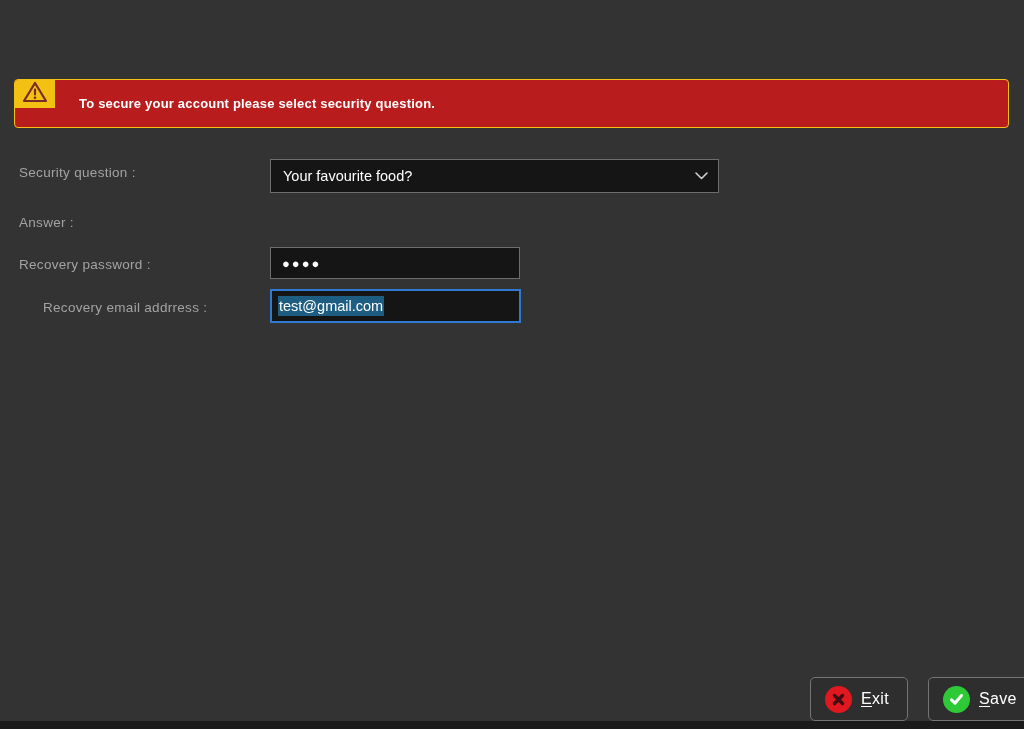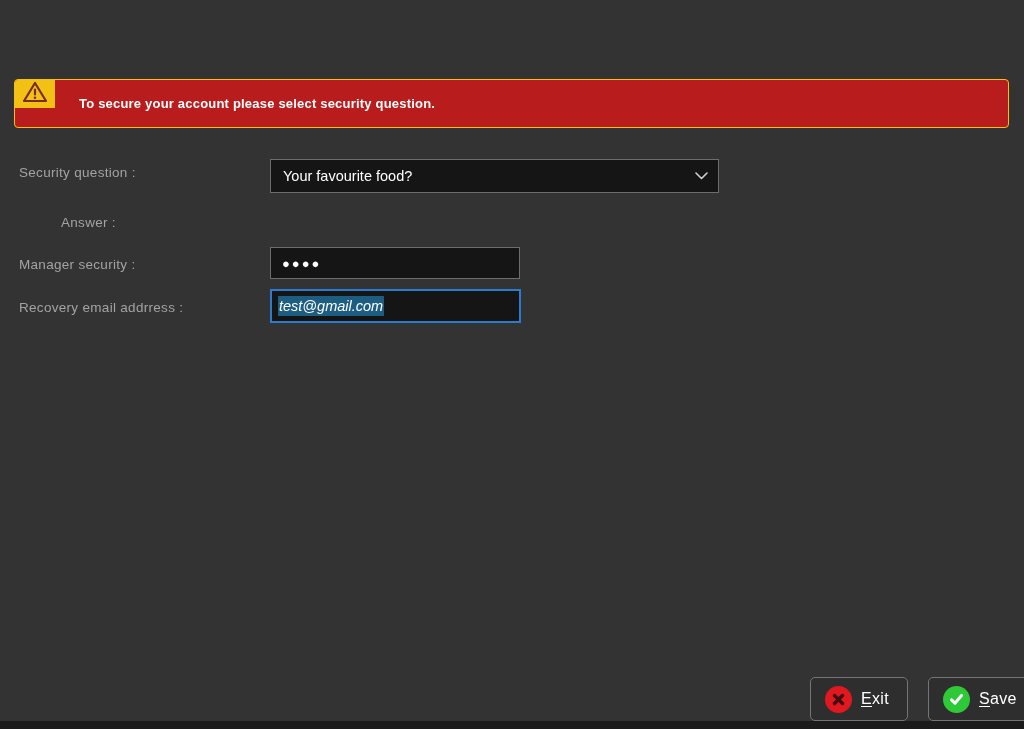--- a/index.html
+++ b/index.html
@@ -94,21 +94,20 @@
     border: 2px solid #2d7ad1;
     display: flex;
     align-items: center;
     padding: 0 6px;
   }
   .selected-text {
     background: #1e5d82;
     color: #ffffff;
     padding: 2px 1px;
     font-size: 14.5px;
-    font-style: italic;
   }
   
   .btn {
     position: absolute;
     top: 677px;
     height: 44px;
     background: #2e2e2f;
     border: 1px solid #757575;
     border-radius: 5px;
     display: flex;
@@ -160,26 +159,26 @@
   <div class="field-label" style="top:165px;">Security question :</div>
   <div class="control select-box">
     <span>Your favourite food?</span>
     <span class="chevron">
       <svg width="13" height="8" viewBox="0 0 13 8">
           <polyline points="1,1 6.5,6.5 12,1" fill="none" stroke="#cfcfcf" stroke-width="1.6" stroke-linecap="round" stroke-linejoin="round"></polyline>
         </svg>
     </span>
   </div>
 
-  <div class="field-label" style="top:215px;margin-left:42px;">Answer :</div>
-
-  <div class="field-label" style="top:257px;">Manager security :</div>
+  <div class="field-label" style="top:215px;">Answer :</div>
+
+  <div class="field-label" style="top:257px;">Recovery password :</div>
   <input id="password-input" class="control text-input" type="text" value="●●●●" style="">
 
-  <div class="field-label" style="top:300px;">Recovery email addrress :</div>
+  <div class="field-label" style="top:300px;margin-left:24px;">Recovery email addrress :</div>
   <div class="control email-box">
     <span class="selected-text">test@gmail.com</span>
   </div>
 
   <button id="exit-btn" class="btn">
     <span class="circle-icon" style="background:#e0181f;">
       <svg width="13" height="13" viewBox="0 0 13 13">
         <line x1="2.5" y1="2.5" x2="10.5" y2="10.5" stroke="#3f0d11" stroke-width="3.4" stroke-linecap="round"></line>
         <line x1="10.5" y1="2.5" x2="2.5" y2="10.5" stroke="#3f0d11" stroke-width="3.4" stroke-linecap="round"></line>
       </svg>

